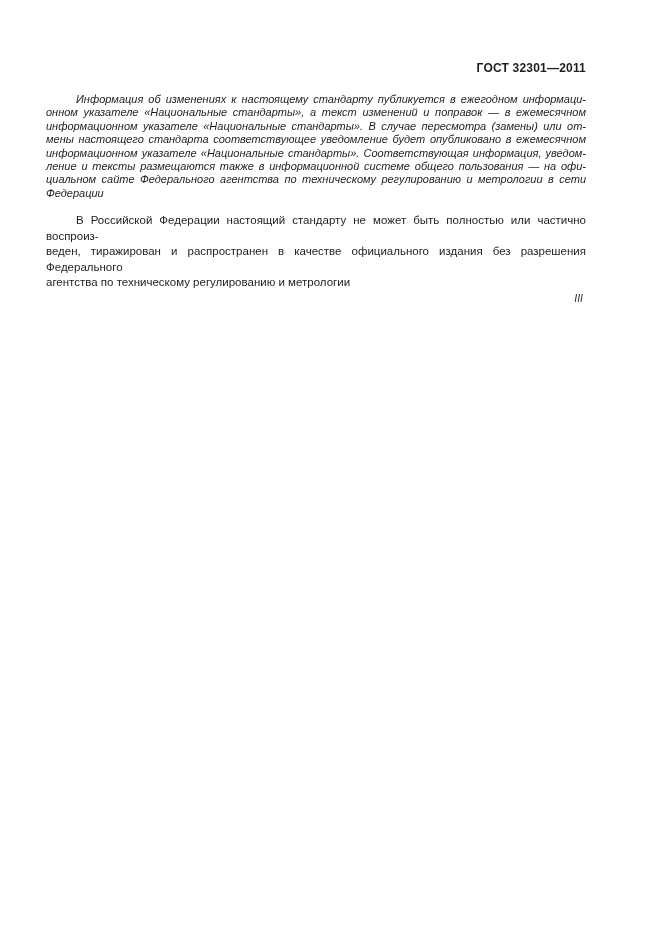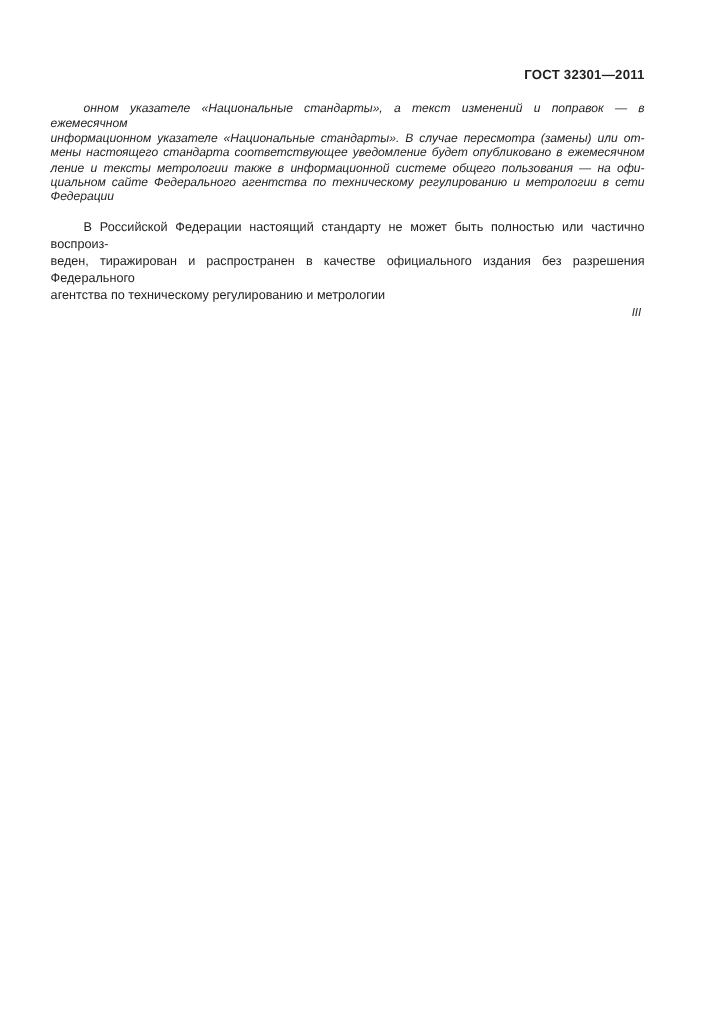--- a/index.html
+++ b/index.html
@@ -71,24 +71,26 @@
 </style>
 </head>
 <body>
 
 <div class="page">
   <div class="content">
 
     <div class="doc-header">ГОСТ 32301—2011</div>
 
     <div class="para amendments">
+        <div class="line">Информация об изменениях к настоящему стандарту публикуется в ежегодном информаци-</div>
         <div class="line">онном указателе «Национальные стандарты», а текст изменений и поправок — в ежемесячном</div>
         <div class="line">информационном указателе «Национальные стандарты». В случае пересмотра (замены) или от-</div>
         <div class="line">мены настоящего стандарта соответствующее уведомление будет опубликовано в ежемесячном</div>
-        <div class="line">ление и тексты метрологии также в информационной системе общего пользования — на офи-</div>
+        <div class="line">информационном указателе «Национальные стандарты». Соответствующая информация, уведом-</div>
+        <div class="line">ление и тексты размещаются также в информационной системе общего пользования — на офи-</div>
         <div class="line">циальном сайте Федерального агентства по техническому регулированию и метрологии в сети</div>
         <div class="line">Федерации</div>
       </div>
 
 
     <div class="para reproduction">
         <div class="line">В Российской Федерации настоящий стандарту не может быть полностью или частично воспроиз-</div>
         <div class="line">веден, тиражирован и распространен в качестве официального издания без разрешения Федерального</div>
         <div class="line">агентства по техническому регулированию и метрологии</div>
       </div>

